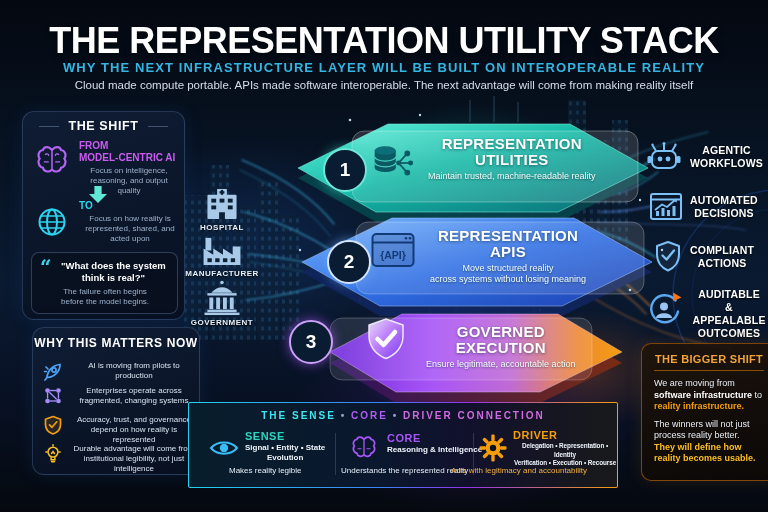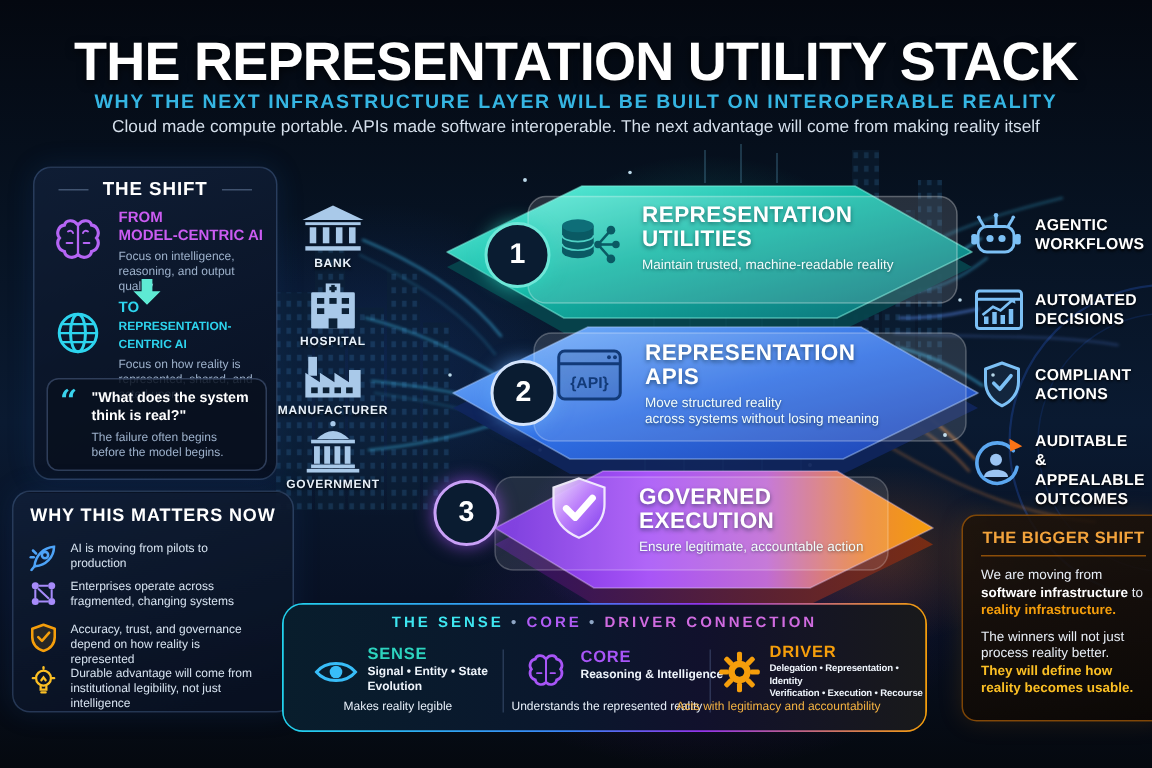--- a/index.html
+++ b/index.html
@@ -9,21 +9,21 @@
     background:
       radial-gradient(150px 95px at 470px 170px, rgba(20,184,166,.26), transparent 70%),
       radial-gradient(165px 105px at 470px 262px, rgba(59,130,246,.30), transparent 70%),
       radial-gradient(150px 95px at 450px 355px, rgba(147,51,234,.30), transparent 70%),
       radial-gradient(125px 85px at 590px 370px, rgba(249,115,22,.22), transparent 70%),
       radial-gradient(210px 150px at 250px 240px, rgba(37,99,235,.16), transparent 70%),
       radial-gradient(230px 130px at 470px 415px, rgba(126,34,206,.20), transparent 75%),
       linear-gradient(180deg,#040810 0%,#071323 30%,#0a1a31 55%,#081124 78%,#05090f 100%);
   }
   .abs{position:absolute;}
-  .pre{white-space:pre-line;}
+  .pre{white-space:pre-line;text-align:center;}
   .ctr{left:0;right:0;text-align:center;}
   
   .title{top:20px;font-size:36px;font-weight:bold;letter-spacing:-.5px;text-shadow:0 2px 6px rgba(0,0,0,.6);}
   .subtitle{top:60px;font-size:13px;font-weight:bold;letter-spacing:1.1px;color:#35b5e2;}
   .desc1{top:79px;font-size:11.5px;color:#d5dfeb;}
   .desc2{top:93px;font-size:11.5px;font-weight:bold;color:#fff;}
   
   .panel{position:absolute;border-radius:12px;z-index:2;
     background:linear-gradient(160deg,rgba(16,30,54,.93),rgba(8,16,32,.94));
     border:1px solid rgba(110,150,210,.28);box-shadow:0 0 18px rgba(30,80,150,.18);}
@@ -61,21 +61,21 @@
     background:linear-gradient(165deg,rgba(32,20,10,.88),rgba(12,8,6,.92));
     border:1px solid rgba(217,119,6,.55);box-shadow:0 0 16px rgba(217,119,6,.15);}
   .bs-title{position:absolute;top:9px;left:0;right:0;text-align:center;font-size:11px;font-weight:bold;color:#f2a33c;letter-spacing:.3px;}
   .bs-rule{position:absolute;top:26px;left:12px;right:12px;height:1px;background:rgba(217,119,6,.6);}
   .bs-body{position:absolute;left:12px;top:34px;right:8px;font-size:9px;line-height:11.5px;color:#e8eef6;}
   .b{font-weight:bold;color:#fff;}
   .oa{font-weight:bold;color:#f59e0b;}
   .ob{font-weight:bold;color:#fbbf24;}
   .gap{height:6px;}
   
-  .conn{position:absolute;left:188px;top:402px;width:428px;height:84px;border-radius:14px;z-index:2;
+  .conn{position:absolute;left:188px;top:402px;width:428px;height:84px;border-radius:2px;z-index:2;
     border:1px solid transparent;
     background:linear-gradient(rgba(6,14,28,.92),rgba(6,14,28,.92)) padding-box,
       linear-gradient(90deg,#22d3ee,#3b82f6 45%,#9333ea 65%,#f59e0b) border-box;}
   .conn-title{position:absolute;top:7px;left:0;right:0;text-align:center;font-size:10px;font-weight:bold;letter-spacing:2px;}
   .t-sense{color:#3ee6f0;} .t-sep{color:#8fa6c5;} .t-core{color:#b05cf5;} .t-driver{color:#d06be0;}
   .vdiv{position:absolute;top:30px;height:42px;width:1px;background:rgba(130,160,210,.25);}
   .sec-icon{position:absolute;}
   .sec-name{font-size:11px;font-weight:bold;letter-spacing:.5px;line-height:12px;}
   .sec-detail{font-size:8px;font-weight:bold;line-height:10px;color:#eef4fb;margin-top:1px;}
   .sec-detail.sm{font-size:6.4px;line-height:8.5px;letter-spacing:-.1px;}
@@ -237,35 +237,34 @@
 
     <svg class="abs" style="left:11px;top:92px;" width="36" height="36" viewBox="0 0 36 36" fill="none" stroke="#2dd4ee" stroke-width="2">
       <circle cx="18" cy="18" r="12.5"></circle>
       <ellipse cx="18" cy="18" rx="5" ry="12.5"></ellipse>
       <path d="M5.5,18 H30.5" stroke-width="1.5"></path>
       <path d="M7,12 H29" stroke-width="1.5"></path>
       <path d="M7,24 H29" stroke-width="1.5"></path>
     </svg>
     <div class="abs" style="left:56px;top:88px;width:102px;">
       <span class="sp-name cyan">TO</span>
-      <span class="sp-name small cyan">REPRESENTATION-CENTRIC AI</span>
       <span class="sp-desc pre">Focus on how reality is
 represented, shared, and acted upon</span>
     </div>
 
     <div class="quote-box">
       <span class="quote-mark">“</span>
       <div class="quote-text pre">"What does the system
 think is real?"</div>
       <div class="quote-sub pre">The failure often begins
 before the model begins.</div>
     </div>
   </div>
 
-  <div class="panel" style="left:8px;top:327px;width:166px;height:146px;padding-left:20px;">
+  <div class="panel" style="left:32px;top:327px;width:166px;height:146px;">
     <div class="panel-title" style="top:8px;font-size:12px;">WHY THIS MATTERS NOW</div>
 
     <div class="mp-row" style="top:33px;">
       <svg width="20" height="20" viewBox="0 0 20 20" fill="none" stroke="#4da3f7" stroke-width="1.7" stroke-linecap="round">
         <path d="M4,16.5 C4.5,9.5 10,4 17,3.5 C17,10.5 11.5,16 4.5,16.5 Z"></path>
         <circle cx="11" cy="9" r="2.1"></circle>
         <path d="M4,16.5 L2,19"></path>
           <path d="M3,6 L5,8"></path>
           <path d="M1.5,10.5 L3.5,10.5"></path>
       </svg>
@@ -309,32 +308,20 @@
         <path d="M8.5,10 L10,8 L11.5,10"></path>
           <path d="M10,0.8 V2"></path>
           <path d="M2.5,8.5 H3.8"></path>
           <path d="M16.2,8.5 H17.5"></path>
       </svg>
       <div class="mp-text pre">Durable advantage will come from
 institutional legibility, not just intelligence</div>
     </div>
   </div>
 
-  <div class="inst" style="top:136px;">
-    <svg style="margin:0 auto;" width="44" height="33" viewBox="0 0 44 34" fill="#a9c9e9">
-      <polygon points="22,1 43,11 1,11"></polygon>
-        <rect x="3" y="12.5" width="38" height="2"></rect>
-      <rect x="6" y="16" width="4.5" height="11"></rect>
-        <rect x="15" y="16" width="4.5" height="11"></rect>
-      <rect x="24" y="16" width="4.5" height="11"></rect>
-        <rect x="33" y="16" width="4.5" height="11"></rect>
-      <rect x="3" y="29" width="38" height="3"></rect>
-    </svg>
-    <span class="inst-label">BANK</span>
-  </div>
   <div class="inst" style="top:188px;">
     <svg style="margin:0 auto;" width="44" height="33" viewBox="0 0 44 34">
       <g fill="#a9c9e9">
           <rect x="7" y="7" width="30" height="25" rx="1"></rect>
           <rect x="17" y="1" width="10" height="7"></rect>
         </g>
       <g fill="#0c2136">
         <rect x="20.8" y="2" width="2.4" height="5"></rect>
           <rect x="19.5" y="3.3" width="5" height="2.4"></rect>
         <rect x="11" y="11" width="5" height="4"></rect>

